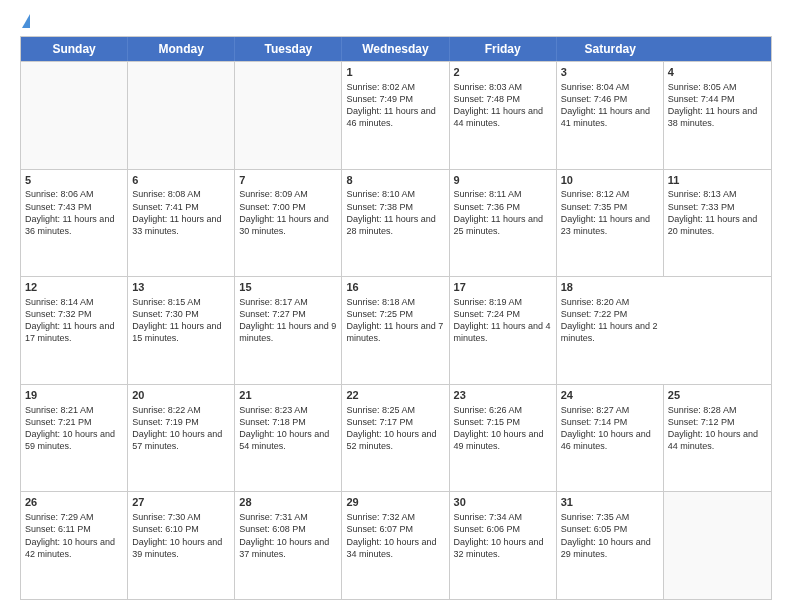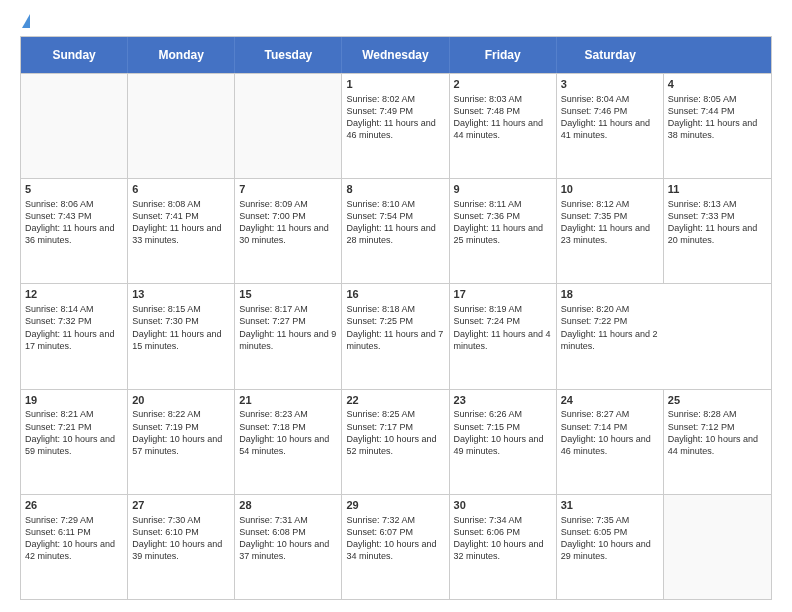--- a/index.html
+++ b/index.html
@@ -67,21 +67,21 @@
     .cal-header {
       display: grid;
       grid-template-columns: repeat(7, 1fr);
       background: #4472c4;
     }
     .cal-header-cell {
       color: #fff;
       font-weight: bold;
       font-size: 12px;
       text-align: center;
-      padding: 11px 2px;
+      padding: 5px 2px;
       border-right: 1px solid #5580cc;
     }
     .cal-header-cell:last-child { border-right: none; }
     .cal-body {
       flex: 1;
       display: flex;
       flex-direction: column;
     }
     .cal-row {
       display: grid;
@@ -182,21 +182,21 @@
           </div>
           <div class="cal-cell">
             <div class="day-num">7</div>
             <div class="cell-text">Sunrise: 8:09 AM</div>
             <div class="cell-text">Sunset: 7:00 PM</div>
             <div class="cell-text">Daylight: 11 hours and 30 minutes.</div>
           </div>
           <div class="cal-cell">
             <div class="day-num">8</div>
             <div class="cell-text">Sunrise: 8:10 AM</div>
-            <div class="cell-text">Sunset: 7:54 PM</div>
+            <div class="cell-text">Sunset: 7:38 PM</div>
             <div class="cell-text">Daylight: 11 hours and 28 minutes.</div>
           </div>
           <div class="cal-cell">
             <div class="day-num">9</div>
             <div class="cell-text">Sunrise: 8:11 AM</div>
             <div class="cell-text">Sunset: 7:36 PM</div>
             <div class="cell-text">Daylight: 11 hours and 25 minutes.</div>
           </div>
           <div class="cal-cell">
             <div class="day-num">10</div>

